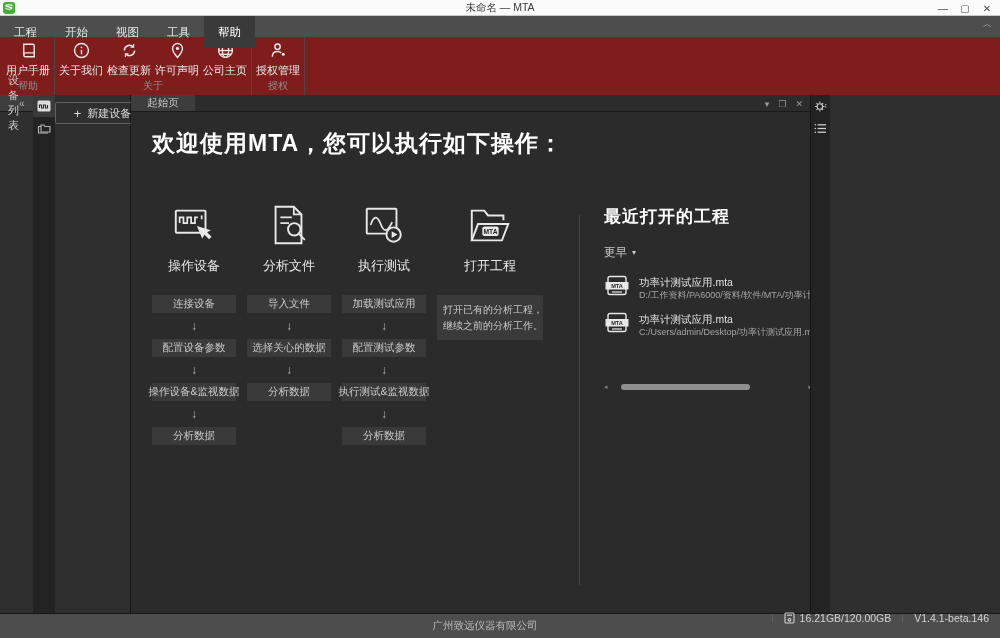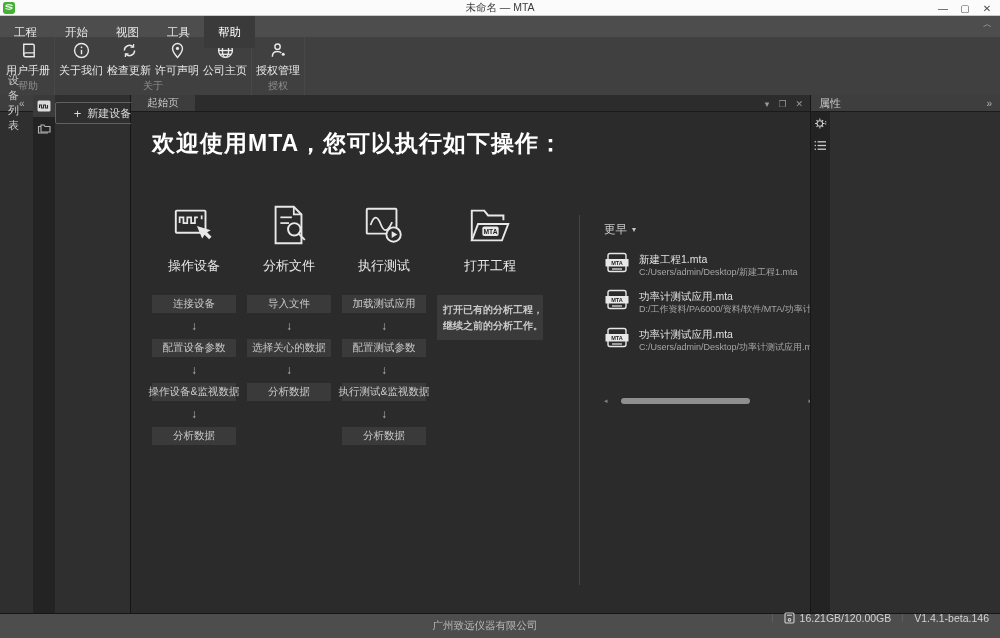--- a/index.html
+++ b/index.html
@@ -14,21 +14,21 @@
   .winctrls { position:absolute; right:2px; top:0; height:16px; display:flex; }
   .wbtn { width:22px; height:16px; display:flex; align-items:center; justify-content:center; font-size:10px; color:#4a4a4a; cursor:default; }
 
   
   .menubar { height:21px; background:#4d4d4d; display:flex; align-items:stretch; position:relative; flex:none; }
   .mtab { padding:16px 14px; display:flex; align-items:center; font-size:11.5px; color:#e6e6e6; }
   .mtab.active { background:#3a3a3a; color:#ffffff; }
   .ribbon-collapse { position:absolute; right:8px; top:2px; color:#b5b5b5; font-size:9px; }
 
   
-  .ribbon { height:58px; background:#404040; display:flex; align-items:stretch; padding-left:2px; flex:none; }
+  .ribbon { height:58px; background:#7f1d1d; display:flex; align-items:stretch; padding-left:2px; flex:none; }
   .rgroup { display:flex; flex-direction:column; border-right:1px solid #484848; padding:0 2px; }
   .rbuttons { flex:1; display:flex; align-items:center; }
   .rbtn { width:48px; display:flex; flex-direction:column; align-items:center; gap:3px; padding-top:4px; color:#e8e8e8; }
   .rbtn svg { width:19px; height:19px; }
   .rbtn .rlbl { font-size:11px; white-space:nowrap; }
   .rgrouplbl { text-align:center; font-size:10px; color:#8f8f8f; padding:1px 0 4px; }
 
   
   .mainrow { flex:1; display:flex; align-items:stretch; min-height:0; border-bottom:1px solid #161616; }
 
@@ -54,21 +54,21 @@
   .welcome { margin-top:16px; font-size:23px; font-weight:bold; color:#ffffff; letter-spacing:1px; }
 
   .cols { display:flex; margin-top:42px; align-items:flex-start; }
   .acol { width:84px; margin-right:11px; display:flex; flex-direction:column; align-items:center; flex:none; }
   .acol.wide { width:106px; margin-right:0; }
   .iconbox { height:48px; display:flex; align-items:center; justify-content:center; color:#e8e8e8; }
   .coltitle { margin-top:8px; font-size:13px; color:#e8e8e8; white-space:nowrap; }
   .steps { margin-top:20px; width:100%; }
   .stepbtn { height:18px; background:#3a3a3a; color:#c9c9c9; font-size:10.5px; display:flex; align-items:center; justify-content:center; white-space:nowrap; }
   .flowarrow { height:26px; display:flex; align-items:center; justify-content:center; color:#b8b8b8; font-size:12px; }
-  .notebox { margin-top:20px; width:100%; background:#3a3a3a; color:#c9c9c9; font-size:10px; padding:7px 6px; line-height:1.55; overflow:hidden;font-weight:bold; }
+  .notebox { margin-top:20px; width:100%; background:#3a3a3a; color:#c9c9c9; font-size:10px; padding:7px 6px; line-height:1.55; overflow:hidden; }
   .notebox div { white-space:nowrap; }
 
   .vdivider { width:1px; background:#454545; height:370px; margin:14px 0 0 36px; flex:none; }
 
   .recent { margin-left:24px; width:208px; padding-top:4px; flex:none; }
   .rtitle { font-size:17px; font-weight:bold; color:#ffffff; letter-spacing:1px; white-space:nowrap; }
   .rfilter { margin-top:17px; display:flex; align-items:center; gap:5px; font-size:11.5px; color:#c8c8c8; }
   .rfilter .fg { font-size:8px; }
   .ritems { margin-top:15px; }
   .ritem { display:flex; gap:9px; margin-bottom:11px; align-items:flex-start; }
@@ -307,37 +307,26 @@
             <div class="coltitle">打开工程</div>
             <div class="notebox">
               <div>打开已有的分析工程，</div>
               <div>继续之前的分析工作。</div>
             </div>
           </div>
 
           <div class="vdivider"></div>
 
           <div class="recent">
+            <div class="rtitle">最近打开的工程</div>
             <div class="rfilter">
               <span>更早</span>
               <span class="fg">▾</span>
             </div>
             <div class="ritems">
-              <div class="ritem">
-                <svg class="rfileicon" viewBox="0 0 26 21" fill="none" stroke="currentColor" stroke-width="1.4">
-                  <rect x="4" y="1.5" width="18" height="18" rx="2"></rect>
-                  <rect x="1.5" y="7" width="23" height="7.5" fill="currentColor" stroke="none"></rect>
-                  <text x="13" y="12.8" font-size="5.6" font-weight="bold" fill="#1e1e1e" text-anchor="middle" stroke="none">MTA</text>
-                  <line x1="8" y1="17" x2="18" y2="17" stroke-width="1.2"></line>
-                </svg>
-                <div class="rtext">
-                  <div class="rname">新建工程1.mta</div>
-                  <div class="rpath">C:/Users/admin/Desktop/新建工程1.mta</div>
-                </div>
-              </div>
               <div class="ritem">
                 <svg class="rfileicon" viewBox="0 0 26 21" fill="none" stroke="currentColor" stroke-width="1.4">
                   <rect x="4" y="1.5" width="18" height="18" rx="2"></rect>
                   <rect x="1.5" y="7" width="23" height="7.5" fill="currentColor" stroke="none"></rect>
                   <text x="13" y="12.8" font-size="5.6" font-weight="bold" fill="#1e1e1e" text-anchor="middle" stroke="none">MTA</text>
                   <line x1="8" y1="17" x2="18" y2="17" stroke-width="1.2"></line>
                 </svg>
                 <div class="rtext">
                   <div class="rname">功率计测试应用.mta</div>
                   <div class="rpath">D:/工作资料/PA6000/资料/软件/MTA/功率计测试应用.mta</div>
@@ -363,25 +352,20 @@
               </div>
               <span class="sarrow">▸</span>
             </div>
           </div>
 
         </div>
       </div>
     </div>
 
     <div class="rightpanel">
-      <div class="panel-head">
-        <span>属性</span>
-        <span class="spacer"></span>
-        <span class="phglyph">»</span>
-      </div>
       <div class="rbody">
         <div class="rstrip">
           <div class="rcell">
             <svg width="13" height="13" viewBox="0 0 14 14" fill="none" stroke="currentColor" stroke-width="1.2">
               <circle cx="6.3" cy="7" r="3"></circle>
               <path d="M6.3 1.6v2M6.3 10.4v2M1.2 7h2M9.4 7h2M2.7 3.4l1.4 1.4M8.5 9.2l1.4 1.4M9.9 3.4L8.5 4.8M4.1 9.2l-1.4 1.4" stroke-width="1.1"></path>
               <circle cx="12.6" cy="5" r="0.7" fill="currentColor" stroke="none"></circle>
               <circle cx="12.6" cy="7.5" r="0.7" fill="currentColor" stroke="none"></circle>
             </svg>
           </div>

